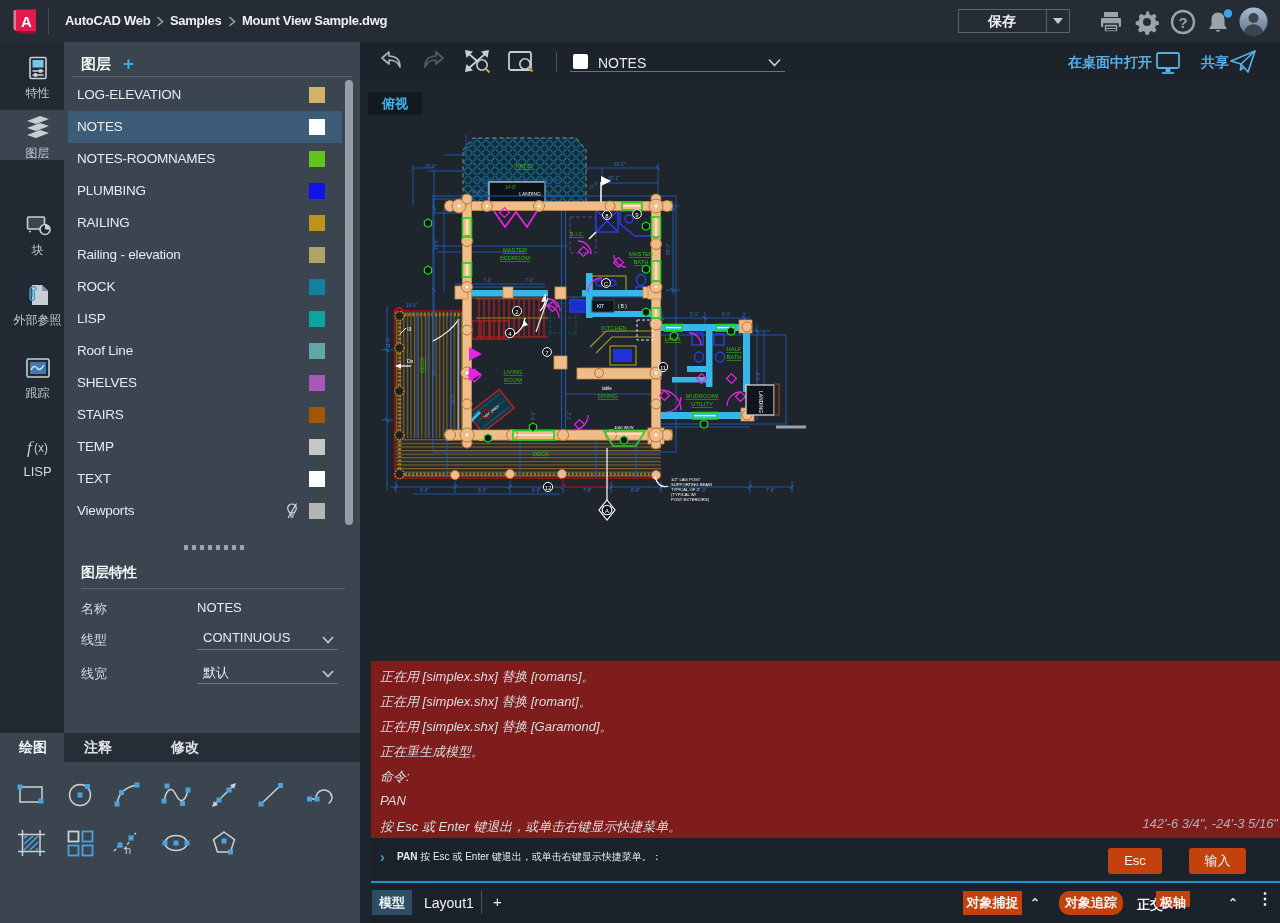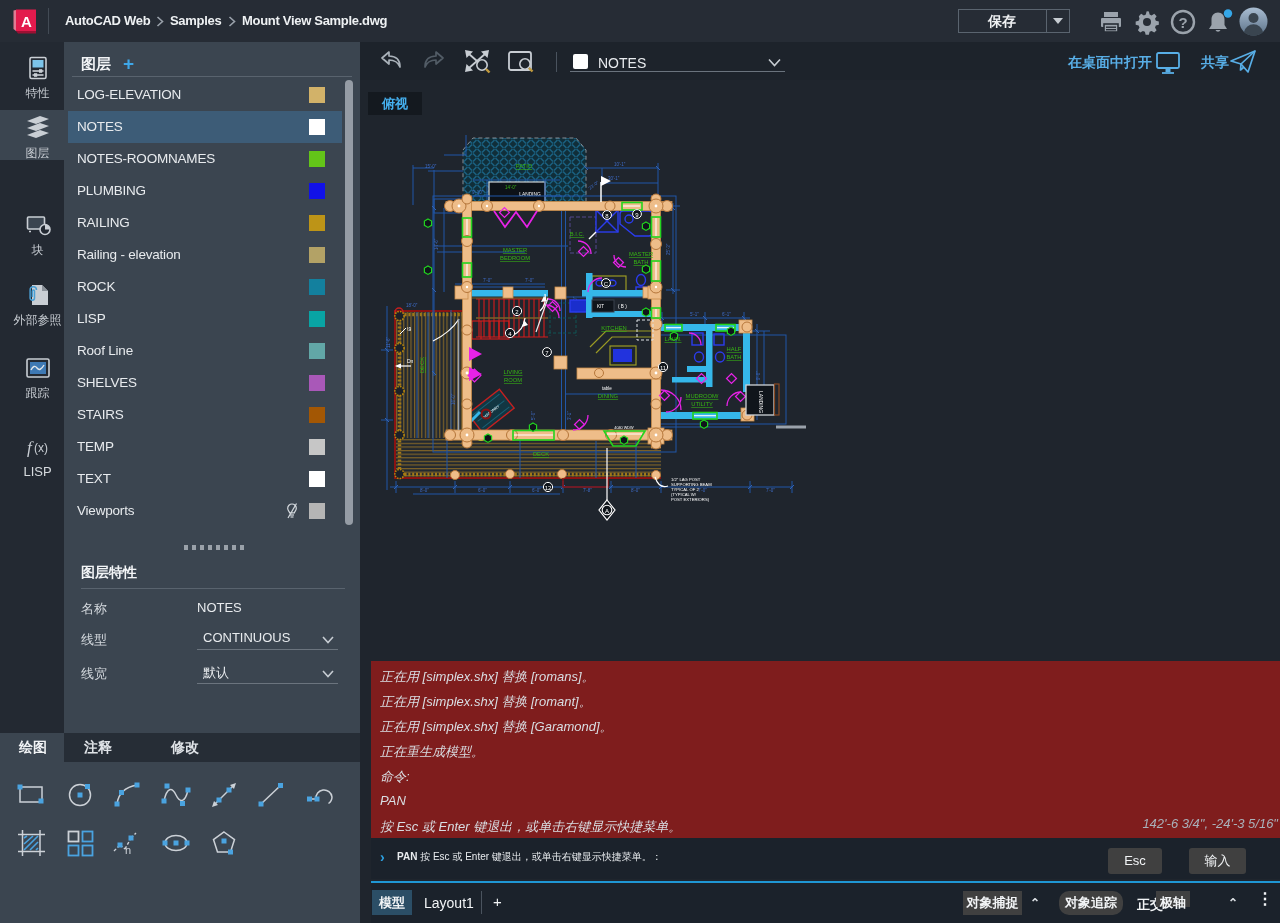--- a/index.html
+++ b/index.html
@@ -21,21 +21,21 @@
   .ptitle { font-size:15px; font-weight:bold; color:#f2f4f6; }
   .lrow { position:absolute; left:4px; width:274px; height:32px; }
   .lrow .nm { position:absolute; left:9px; top:8px; font-size:13.5px; letter-spacing:-0.2px; color:#e8ebee; }
   .lrow .sw { position:absolute; left:241px; top:8px; width:16px; height:16px; }
   #cvtoolbar { left:360px; top:42px; width:920px; height:38px; background:#1d232b; }
   #topview { left:368px; top:92px; width:54px; height:23px; background:#14191f; color:#45b1f0; font-size:13px; font-weight:bold; text-align:center; line-height:23px; }
   #cmdhist { left:371px; top:661px; width:909px; height:177px; background:#7f1d1d;font-style:italic; }
   .cline { position:absolute; left:9px; font-size:13px; color:#d9dee3; }
   #cmdprompt { left:371px; top:838px; width:909px; height:41px; background:#1b222b; }
   #statusbar { left:371px; top:881px; width:909px; height:42px; background:#1b222b; border-top:2px solid #1f97d4; }
-  .sbtn { position:absolute; background:#404040; color:#f2f4f6; font-size:13px; font-weight:bold; text-align:center; }
+  .sbtn { position:absolute; background:#c2410c; color:#f2f4f6; font-size:13px; font-weight:bold; text-align:center; }
   .stxt { position:absolute; color:#f2f4f6; font-size:13px; font-weight:bold; }
   .upchev { position:absolute; color:#dfe3e7; font-size:12px; font-weight:bold; }
 </style>
 </head>
 <body>
 <div id="page">
   <div id="topbar" class="abs"></div>
   <svg class="abs" style="left:13px; top:9px;" width="24" height="25" viewBox="0 0 24 25">
     <path d="M3 22 L23 22 L23 24.5 L5 24.5 Z" fill="#9c1033"></path>
     <path d="M0.5 1.5 L3 1 L3 22 L0.5 20 Z" fill="#e07b93"></path>

